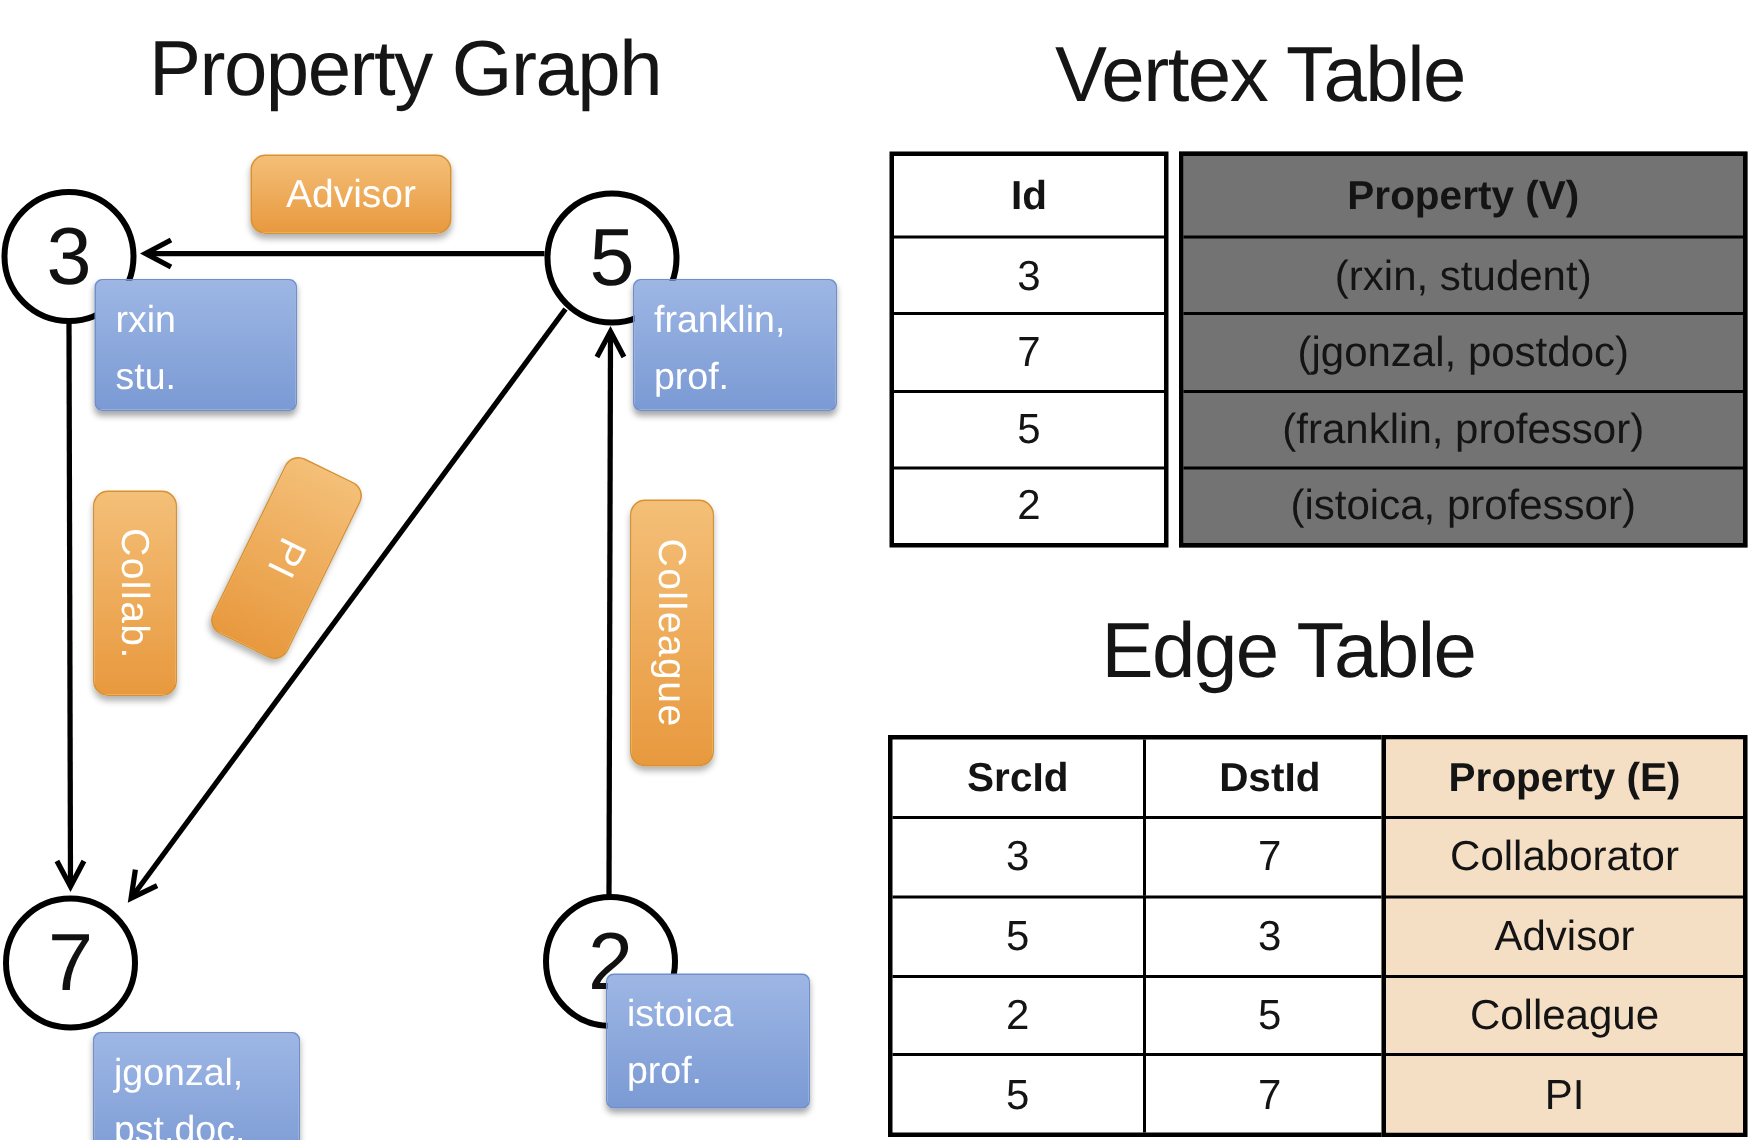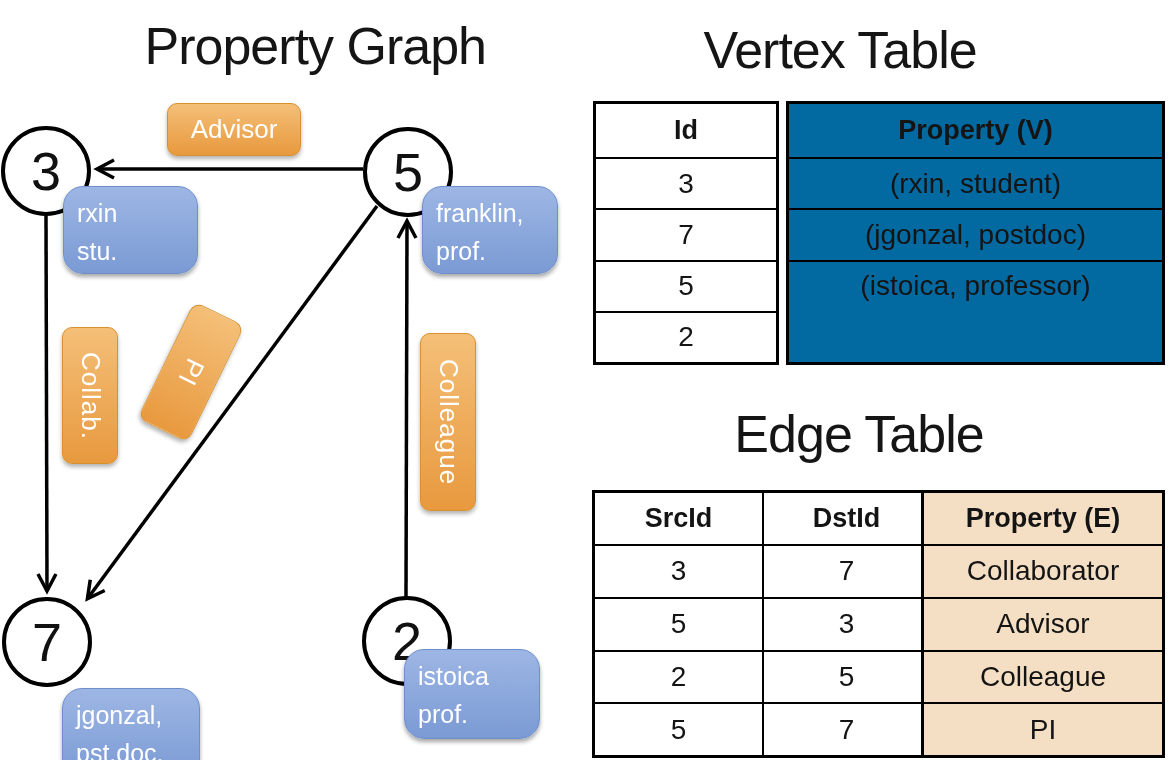--- a/index.html
+++ b/index.html
@@ -22,21 +22,21 @@
     position:absolute; width:90px; height:90px; border-radius:50%;
     background:#ffffff; border:4px solid #000;
     display:flex; align-items:center; justify-content:center;
     font-size:54px; font-weight:300; color:#111; z-index:2;
   }
 
   
   .vbox {
     position:absolute; z-index:3;
     background:linear-gradient(#9db6e4, #7b9ad4);
-    border:1px solid #6e8fcb; border-radius:20px;
+    border:1px solid #6e8fcb; border-radius:5px;
     box-shadow:0 3px 4px rgba(0,0,0,0.35);
     color:#ffffff; font-size:25px; line-height:1.52;
     padding:7px 13px;
   }
 
   
   .ebox {
     position:absolute; z-index:1;
     background:linear-gradient(#f4bf78, #e8993e);
     border:1px solid #d8912f; border-radius:10px;
@@ -51,29 +51,29 @@
     position:absolute; display:grid;
     border:3px solid #000; background:#fff;
   }
   .tbl .cell {
     display:flex; align-items:center; justify-content:center;
     font-size:28px; color:#141414; white-space:nowrap; overflow:hidden;
   }
   .tbl .cell.hdr { font-weight:bold; font-size:27px; }
   .tbl .bt { border-top:2px solid #000; }
   .tbl .bl { border-left:2px solid #000; }
-  .bg-blue { background:#0369a1; }
+  .bg-blue { background:#737373; }
   .bg-tan  { background:#f4dfc5; }
 </style>
 </head>
 <body>
 
 <div id="canvas">
 
-  <div class="abs big-title" style="left:26px; top:16px; width:460px;text-align:right;">Property Graph</div>
+  <div class="abs big-title" style="left:40px; top:16px; width:460px;">Property Graph</div>
 
   <svg class="abs" style="left:0; top:0;" width="585" height="760" viewBox="0 0 585 760">
     <defs>
       <marker id="arrowV" viewBox="0 0 26 26" refX="21" refY="13" markerWidth="26" markerHeight="26" markerUnits="userSpaceOnUse" orient="auto">
         <path d="M5,4 L22,13 L5,22" fill="none" stroke="#000" stroke-width="3.5"></path>
       </marker>
     </defs>
     <line x1="363" y1="169" x2="98" y2="169" stroke="#000" stroke-width="3.5" marker-end="url(#arrowV)"></line>
     <line x1="46" y1="215" x2="47" y2="590" stroke="#000" stroke-width="3.5" marker-end="url(#arrowV)"></line>
     <line x1="377" y1="206" x2="88" y2="598" stroke="#000" stroke-width="3.5" marker-end="url(#arrowV)"></line>
@@ -122,20 +122,21 @@
     <div class="cell bt">3</div>
     <div class="cell bt">7</div>
     <div class="cell bt">5</div>
     <div class="cell bt">2</div>
   </div>
 
   <div class="tbl bg-blue" style="left:786px; top:101px; width:379px; height:264px; grid-template-rows:53px repeat(4,1fr);">
     <div class="cell hdr bg-blue">Property (V)</div>
     <div class="cell bt bg-blue">(rxin, student)</div>
     <div class="cell bt bg-blue">(jgonzal, postdoc)</div>
+    <div class="cell bt bg-blue">(franklin, professor)</div>
     <div class="cell bt bg-blue">(istoica, professor)</div>
   </div>
 
   <div class="abs big-title" style="left:639px; top:404px; width:440px;">Edge Table</div>
 
   <div class="tbl" style="left:592px; top:490px; width:340px; height:268px; grid-template-rows:51px repeat(4,1fr); grid-template-columns:1fr 1fr;">
     <div class="cell hdr">SrcId</div>
     <div class="cell hdr bl">DstId</div>
     <div class="cell bt">3</div>
     <div class="cell bt bl">7</div>

